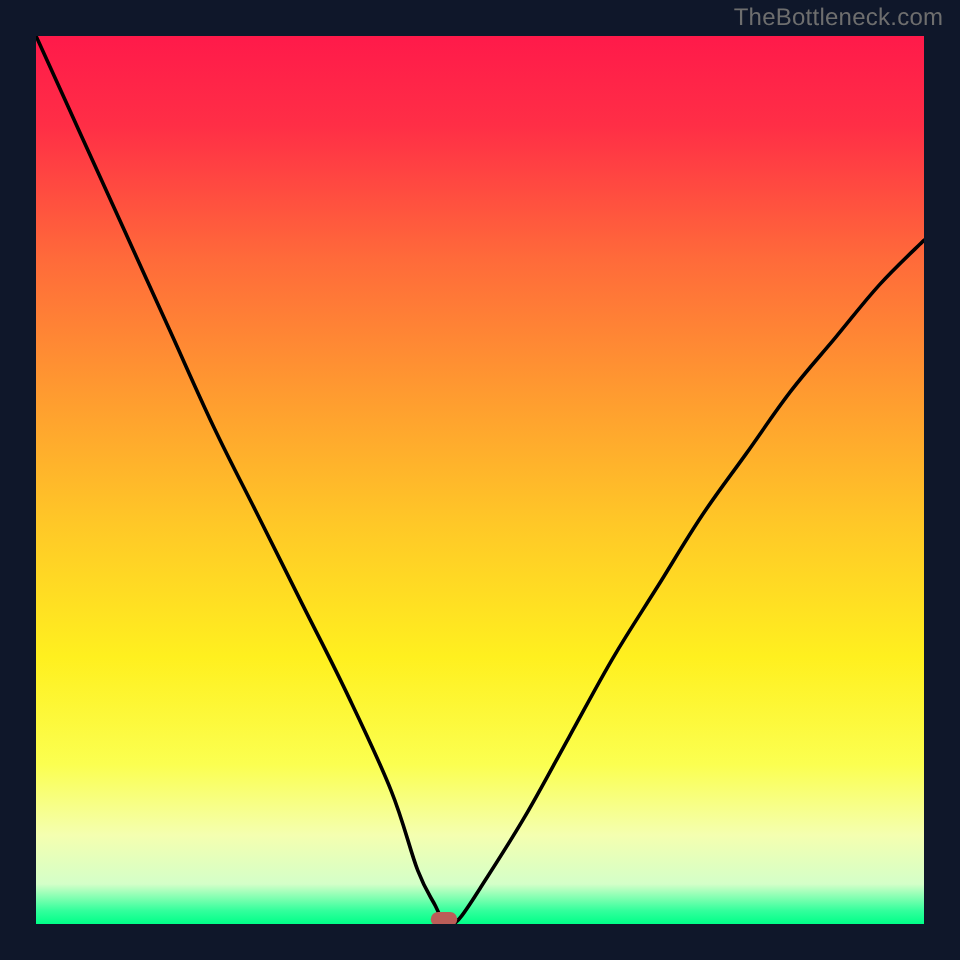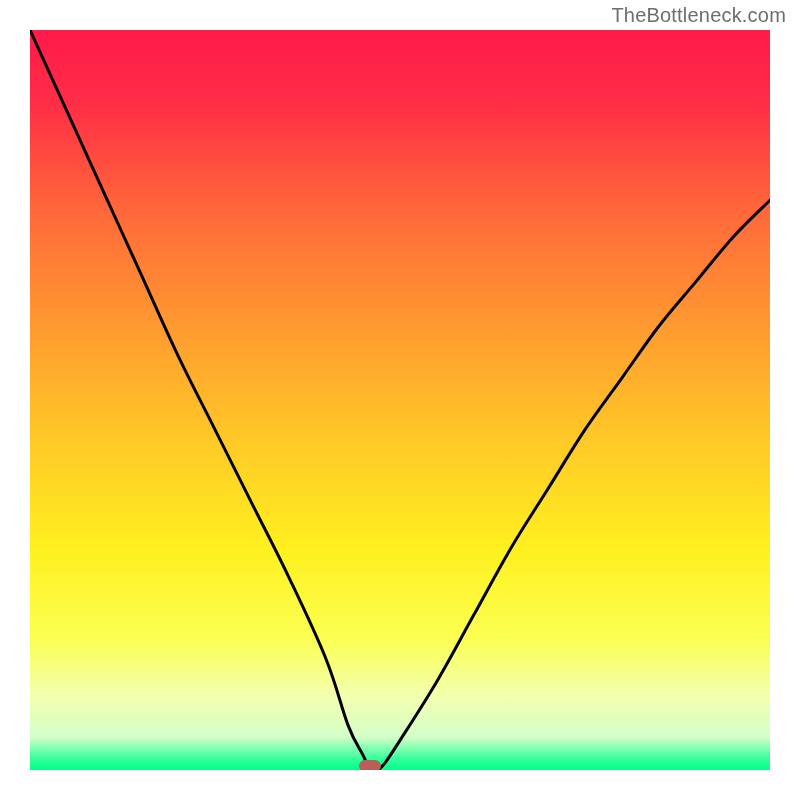--- a/index.html
+++ b/index.html
@@ -9,21 +9,21 @@
     height: 800px;
     overflow: hidden;
     background: #000;
     font-family: Arial, Helvetica, sans-serif;
   }
   .frame {
     position: absolute;
     top: 0; left: 0;
     width: 800px;
     height: 800px;
-    background: #ffffff;
+    background: #0f172a;
   }
   .plot-area {
     position: absolute;
     top: 30px;
     left: 30px;
     width: 740px;
     height: 740px;
     overflow: hidden;
   }
   .gradient {

